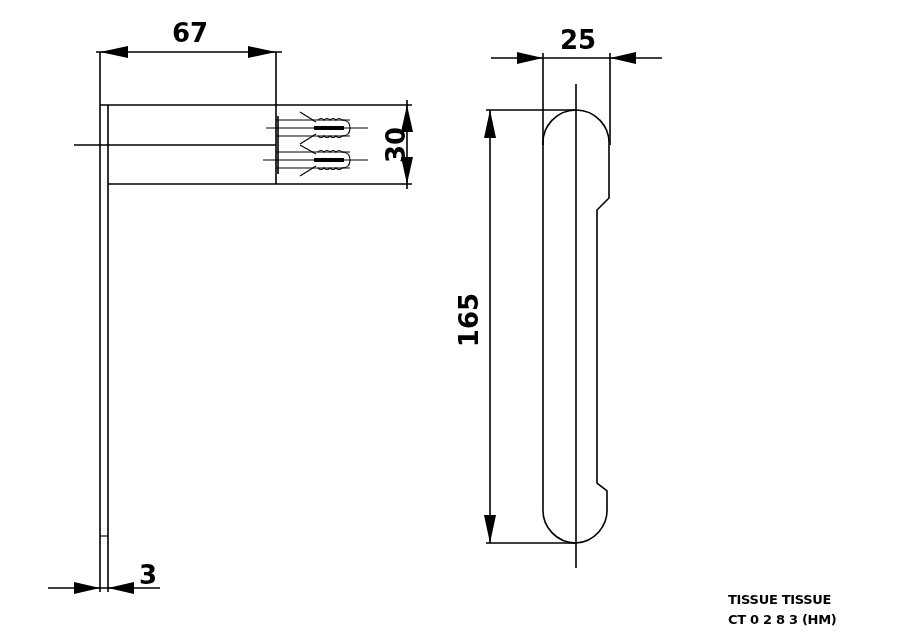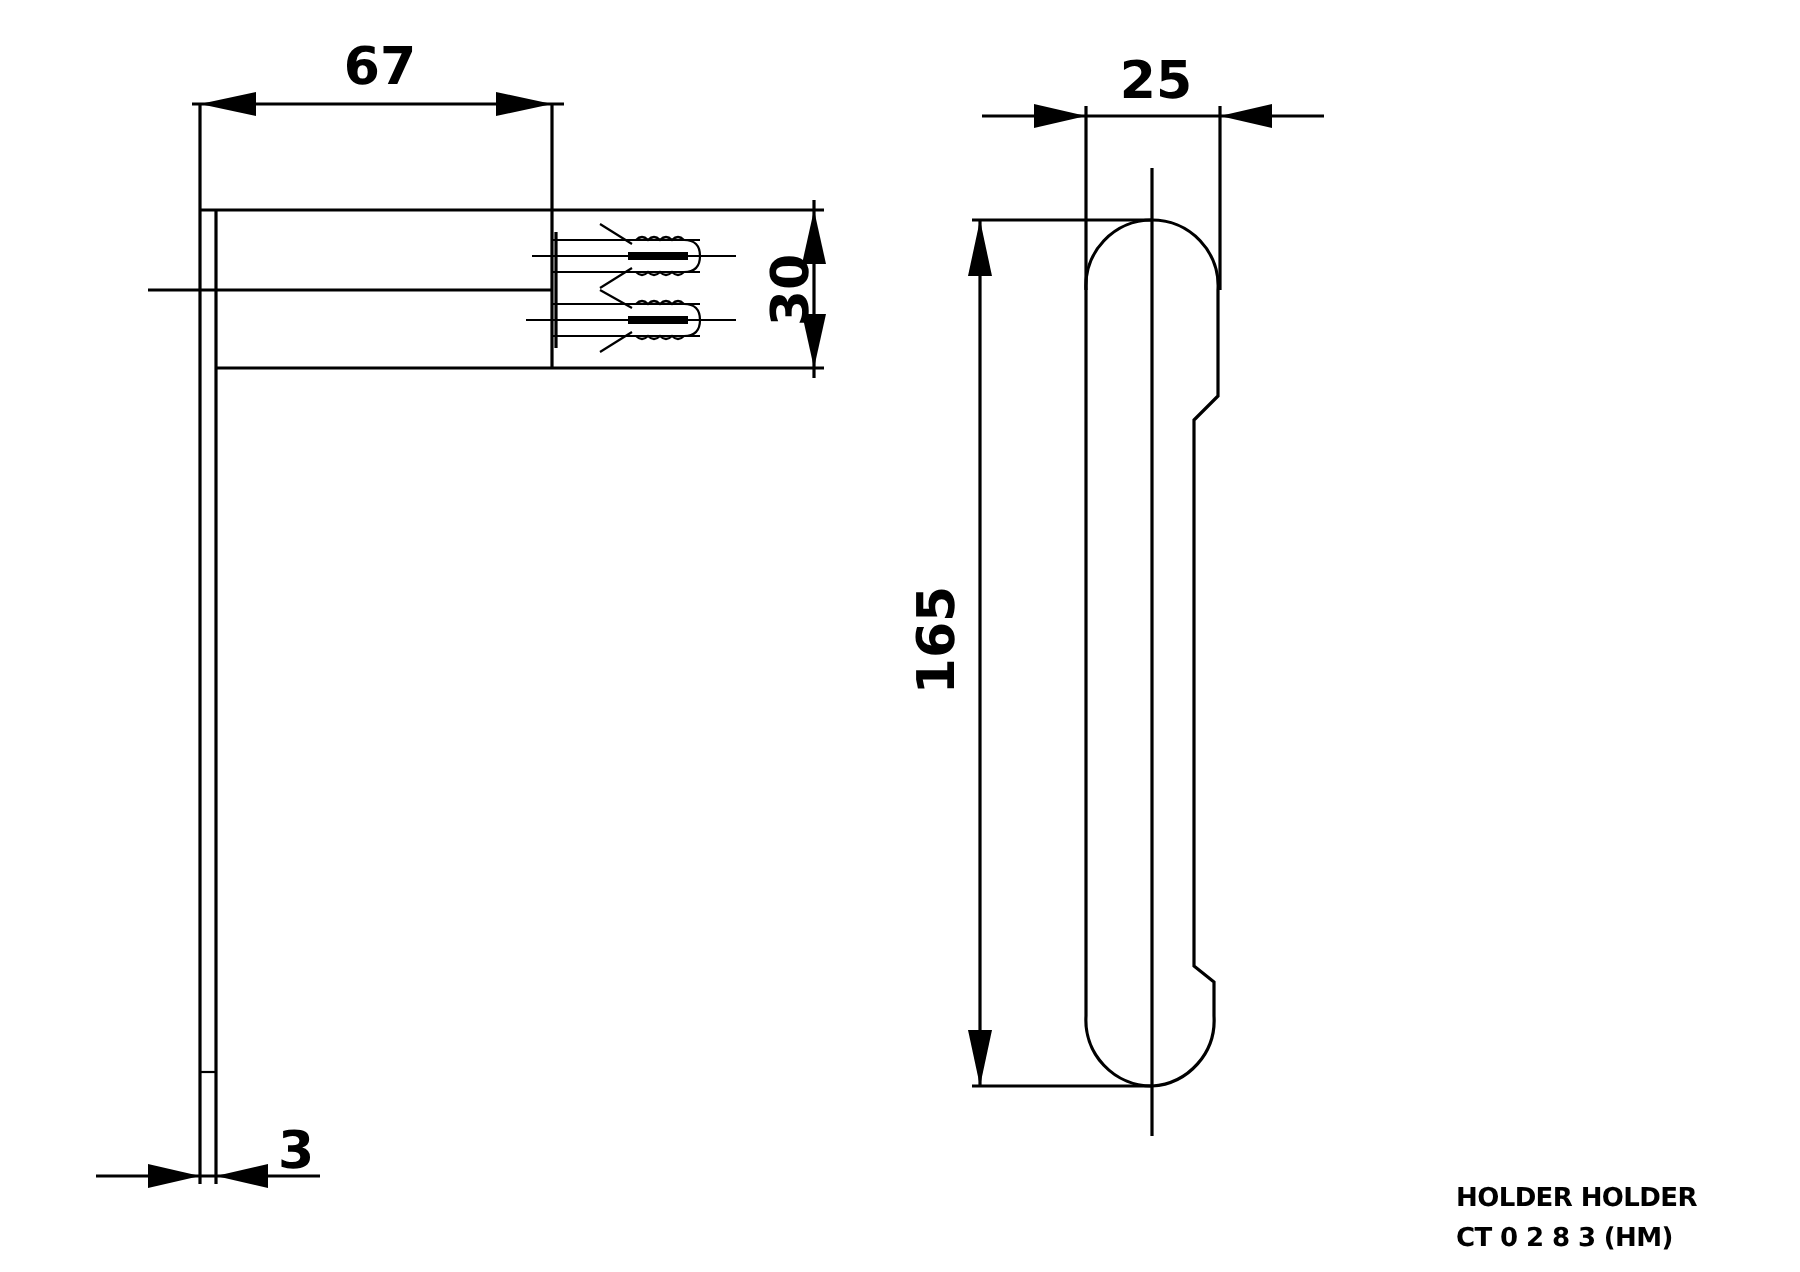--- a/index.html
+++ b/index.html
@@ -89,15 +89,15 @@
       <line class="ln" x1="486" y1="543" x2="576" y2="543"></line>
       <line class="ln" x1="490" y1="110" x2="490" y2="543"></line>
       <polygon class="arrow" points="490,110 484,138 496,138"></polygon>
       <polygon class="arrow" points="490,543 484,515 496,515"></polygon>
     </g>
     <text class="dim-text" x="470" y="320" text-anchor="middle" transform="rotate(-90 470 320)" dominant-baseline="middle">165</text>
   </g>
 </svg>
 
 <div class="caption">
-  <div>HOLDER HOLDER</div>
+  <div>TISSUE TISSUE</div>
   <div>CT 0 2 8 3 (HM)</div>
 </div>
 
 </body></html>

